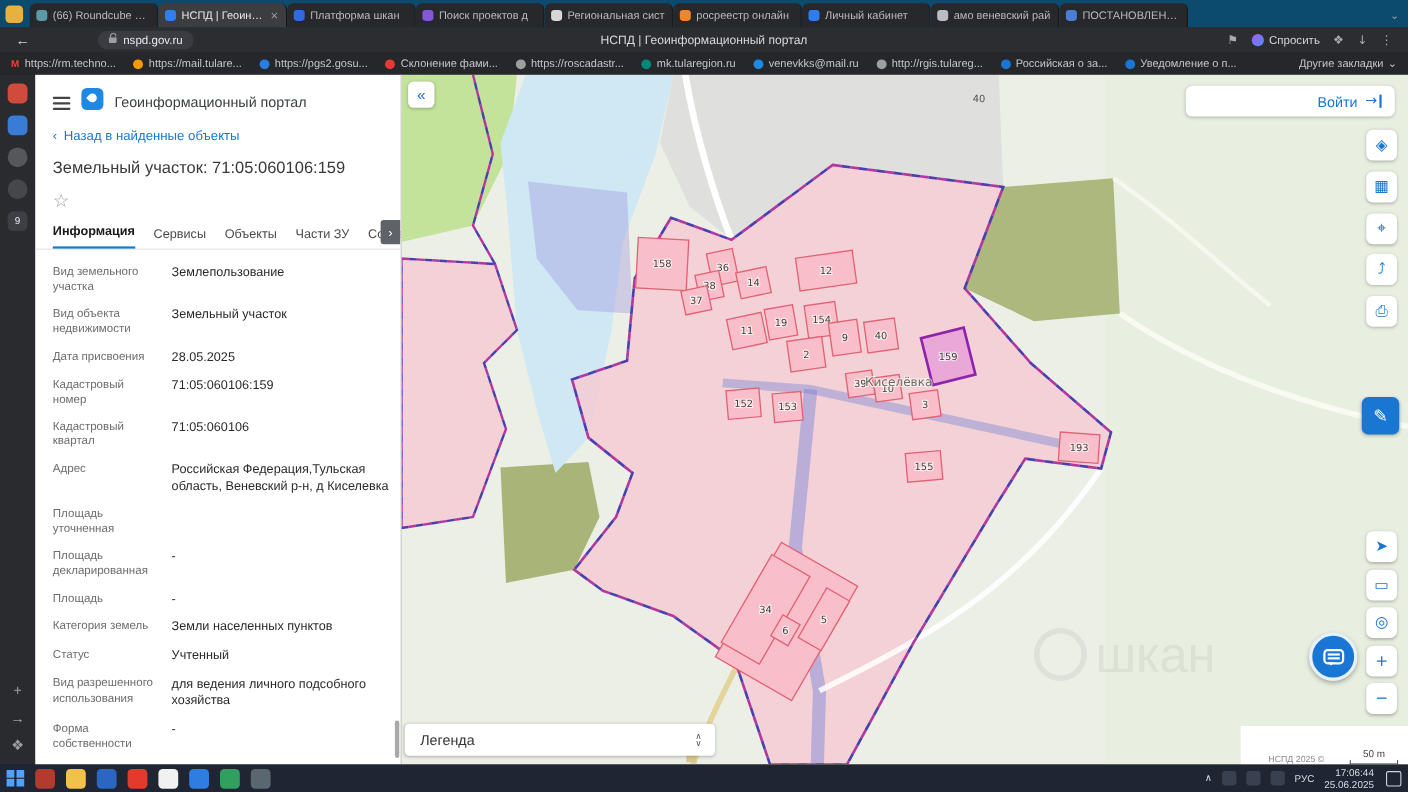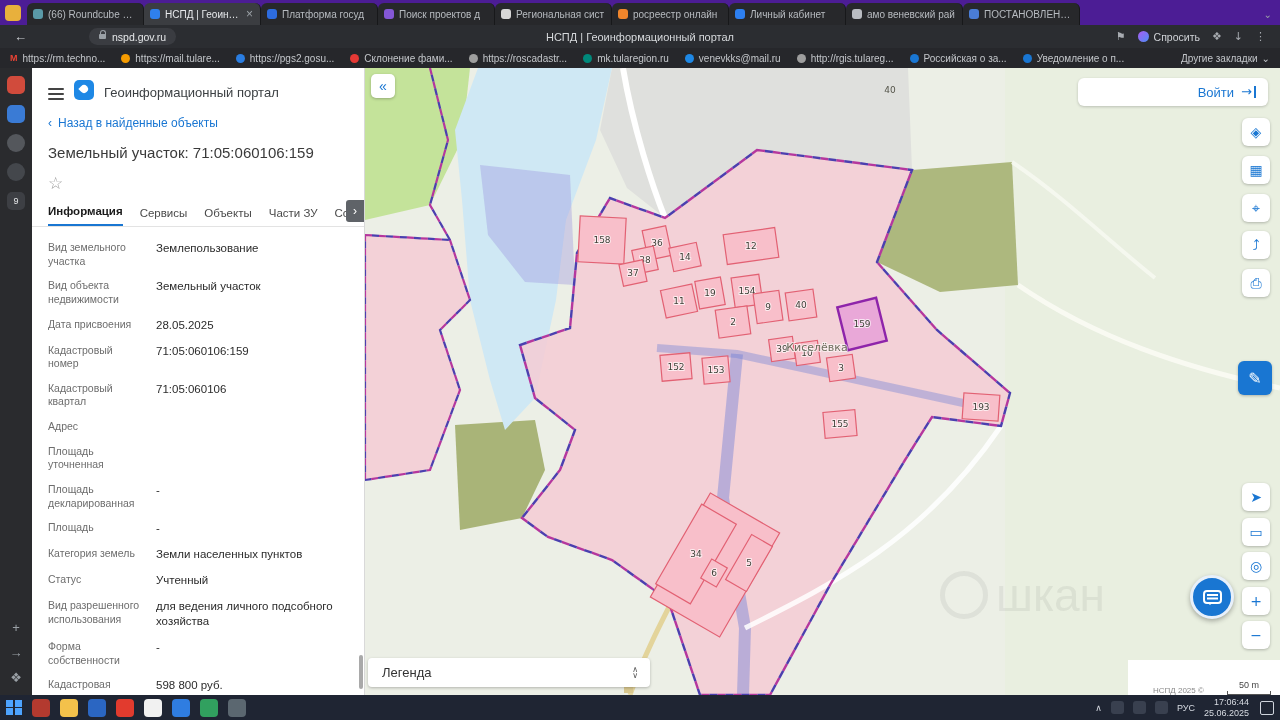--- a/index.html
+++ b/index.html
@@ -10,21 +10,21 @@
     --selected-stroke:#8e24aa;
     --boundary1:#b5379e;
     --boundary2:#4b3faf;
   }
   *{margin:0;padding:0;box-sizing:border-box;}
   html,body{width:1280px;height:720px;overflow:hidden;}
   body{font-family:"Liberation Sans",sans-serif;background:#202124;}
   #screen{position:relative;width:1280px;height:720px;overflow:hidden;}
 
   
-  #tabstrip{position:absolute;left:0;top:0;width:1280px;height:25px;background:#4c1d95;display:flex;align-items:flex-end;}
+  #tabstrip{position:absolute;left:0;top:0;width:1280px;height:25px;background:#0c4a6e;display:flex;align-items:flex-end;}
   .tgroup-ico{width:16px;height:16px;border-radius:4px;background:#e8b03c;margin:0 6px 4px 5px;flex:none;}
   .btab{flex:0 1 117px;min-width:0;height:22px;display:flex;align-items:center;gap:5px;padding:0 6px;background:#27282b;border-right:1px solid #17181a;color:#b7bbc0;font-size:10px;border-radius:6px 6px 0 0;overflow:hidden;}
   .btab.active{background:#3b3d41;color:#e8eaed;}
   .fav{width:10px;height:10px;border-radius:3px;flex:none;}
   .ttitle{white-space:nowrap;overflow:hidden;text-overflow:ellipsis;flex:1 1 auto;}
   .tclose{flex:none;font-size:12px;color:#9aa0a6;padding:0 1px;}
   .tsearch{margin:0 8px 5px auto;color:#9aa0a6;font-size:10px;}
 
   #addressbar{position:absolute;left:0;top:25px;width:1280px;height:23px;background:#2b2d31;display:flex;align-items:center;color:#cfd2d6;}
   .nav-ico{font-size:13px;color:#cfd2d6;margin:0 10px 0 14px;}
@@ -121,21 +121,21 @@
           <span class="fav" style="background: rgb(90, 154, 168);"></span>
           <span class="ttitle">(66) Roundcube We</span>
         </div>
         <div class="btab active">
           <span class="fav" style="background: rgb(47, 128, 237);"></span>
           <span class="ttitle">НСПД | Геоинфо</span>
           <span class="tclose">×</span>
         </div>
         <div class="btab">
           <span class="fav" style="background: rgb(45, 108, 223);"></span>
-          <span class="ttitle">Платформа госуд</span>
+          <span class="ttitle">Платформа шкан</span>
         </div>
         <div class="btab">
           <span class="fav" style="background: rgb(132, 87, 214);"></span>
           <span class="ttitle">Поиск проектов д</span>
         </div>
         <div class="btab">
           <span class="fav" style="background: rgb(215, 215, 215);"></span>
           <span class="ttitle">Региональная сист</span>
         </div>
         <div class="btab">
@@ -279,20 +279,21 @@
         <div class="frow">
           <div class="flabel">Кадастровый номер</div>
           <div class="fvalue">71:05:060106:159</div>
         </div>
         <div class="frow">
           <div class="flabel">Кадастровый квартал</div>
           <div class="fvalue">71:05:060106</div>
         </div>
         <div class="frow">
           <div class="flabel">Адрес</div>
+          <div class="fvalue">Российская Федерация,Тульская область, Веневский р-н, д Киселевка</div>
         </div>
         <div class="frow">
           <div class="flabel">Площадь уточненная</div>
         </div>
         <div class="frow">
           <div class="flabel">Площадь декларированная</div>
           <div class="fvalue">-</div>
         </div>
         <div class="frow">
           <div class="flabel">Площадь</div>

